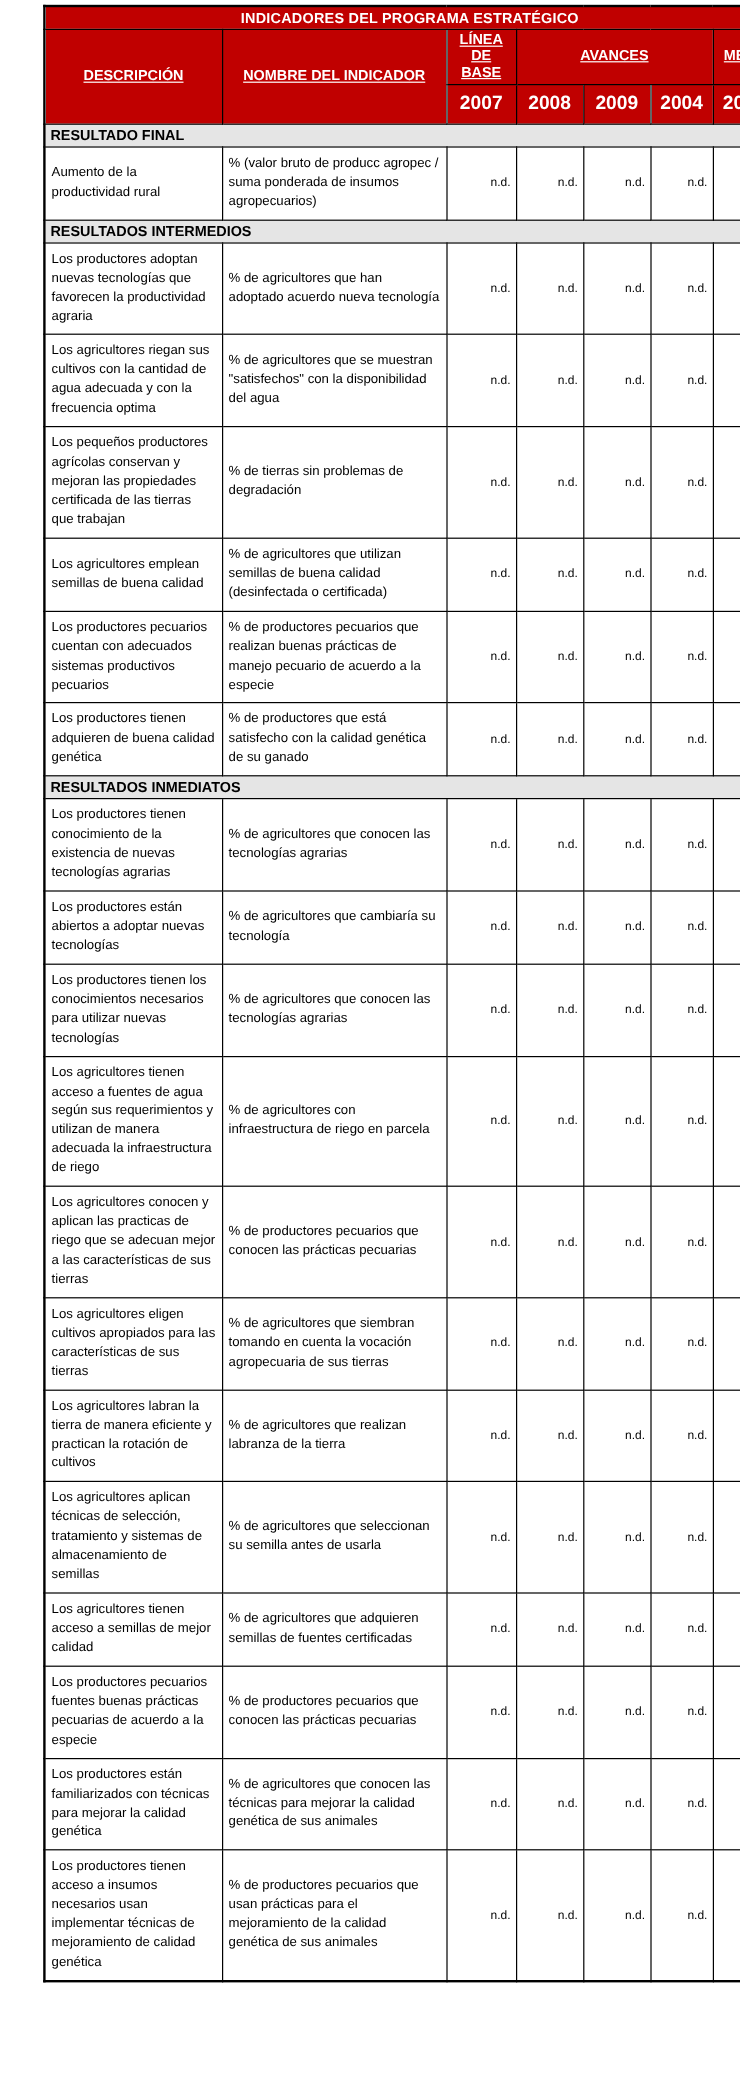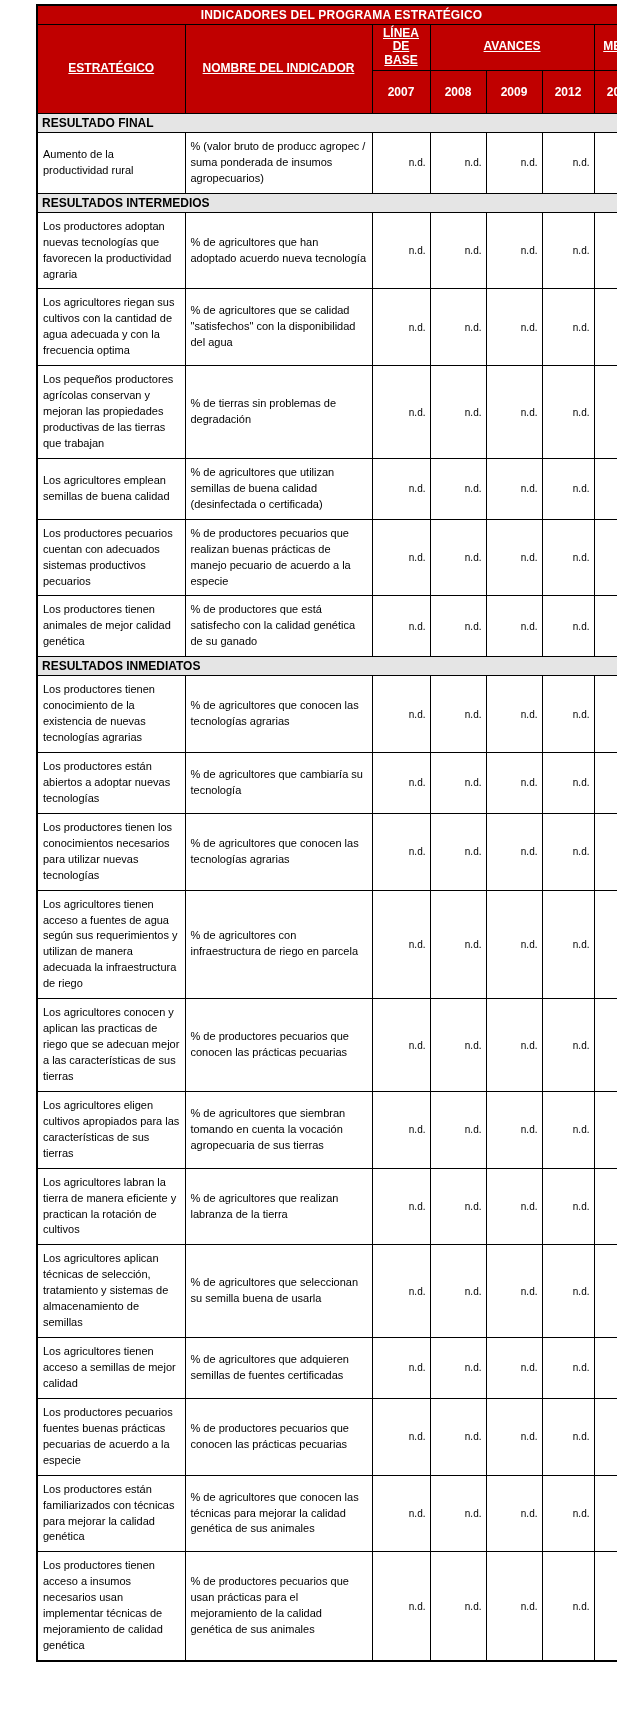--- a/index.html
+++ b/index.html
@@ -42,22 +42,22 @@
     letter-spacing: 0.2px;
   }
   tr.main-header th {
     font-size: 12px;
     height: 36px;
     padding: 2px 3px;
     line-height: 1.15;
     text-decoration: underline;
   }
   tr.years-row th {
-    font-size: 12px;
-    height: 43px;
+    font-size: 16px;
+    height: 33px;
     padding: 1px 2px;
   }
   
   tr.section-row td {
     font-weight: bold;
     font-size: 12px;
     padding: 2px 4px;
     height: 15px;
     background: #e5e5e5;
     text-align: left;
@@ -92,32 +92,32 @@
       <col style="width:56px">
       <col style="width:56px">
       <col style="width:52px">
       <col style="width:52px">
     </colgroup>
     <thead>
       <tr>
         <th class="title-cell" colspan="7">INDICADORES DEL PROGRAMA ESTRATÉGICO</th>
       </tr>
       <tr class="main-header">
-        <th rowspan="2">ESTRATÉGICO</th>
+        <th rowspan="2">DESCRIPCIÓN</th>
         <th rowspan="2">NOMBRE DEL INDICADOR</th>
         <th style="white-space:pre-line">LÍNEA
 DE BASE</th>
         <th colspan="3">AVANCES</th>
         <th>META</th>
       </tr>
       <tr class="years-row">
         <th>2007</th>
         <th>2008</th>
         <th>2009</th>
-        <th>2012</th>
+        <th>2004</th>
         <th>2011</th>
       </tr>
     </thead>
     <tbody id="table-body">
   <tr class="section-row">
     <td colspan="7">RESULTADO FINAL</td>
   </tr>
 
   <tr class="data-row">
     <td class="desc-cell">Aumento de la productividad rural</td>
@@ -138,30 +138,30 @@
     <td class="ind-cell">% de agricultores que han adoptado acuerdo nueva tecnología</td>
     <td class="val-cell">n.d.</td>
     <td class="val-cell">n.d.</td>
     <td class="val-cell">n.d.</td>
     <td class="val-cell">n.d.</td>
     <td class="val-cell">n.d.</td>
   </tr>
 
   <tr class="data-row">
     <td class="desc-cell">Los agricultores riegan sus cultivos con la cantidad de agua adecuada y con la frecuencia optima</td>
-    <td class="ind-cell">% de agricultores que se calidad "satisfechos" con la disponibilidad del agua</td>
-    <td class="val-cell">n.d.</td>
-    <td class="val-cell">n.d.</td>
-    <td class="val-cell">n.d.</td>
-    <td class="val-cell">n.d.</td>
-    <td class="val-cell">n.d.</td>
-  </tr>
-
-  <tr class="data-row">
-    <td class="desc-cell">Los pequeños productores agrícolas conservan y mejoran las propiedades productivas de las tierras que trabajan</td>
+    <td class="ind-cell">% de agricultores que se muestran "satisfechos" con la disponibilidad del agua</td>
+    <td class="val-cell">n.d.</td>
+    <td class="val-cell">n.d.</td>
+    <td class="val-cell">n.d.</td>
+    <td class="val-cell">n.d.</td>
+    <td class="val-cell">n.d.</td>
+  </tr>
+
+  <tr class="data-row">
+    <td class="desc-cell">Los pequeños productores agrícolas conservan y mejoran las propiedades certificada de las tierras que trabajan</td>
     <td class="ind-cell">% de tierras sin problemas de degradación</td>
     <td class="val-cell">n.d.</td>
     <td class="val-cell">n.d.</td>
     <td class="val-cell">n.d.</td>
     <td class="val-cell">n.d.</td>
     <td class="val-cell">n.d.</td>
   </tr>
 
   <tr class="data-row">
     <td class="desc-cell">Los agricultores emplean semillas de buena calidad</td>
@@ -177,21 +177,21 @@
     <td class="desc-cell">Los productores pecuarios cuentan con adecuados sistemas productivos pecuarios</td>
     <td class="ind-cell">% de productores pecuarios que realizan buenas prácticas de manejo pecuario de acuerdo a la especie</td>
     <td class="val-cell">n.d.</td>
     <td class="val-cell">n.d.</td>
     <td class="val-cell">n.d.</td>
     <td class="val-cell">n.d.</td>
     <td class="val-cell">n.d.</td>
   </tr>
 
   <tr class="data-row">
-    <td class="desc-cell">Los productores tienen animales de mejor calidad genética</td>
+    <td class="desc-cell">Los productores tienen adquieren de buena calidad genética</td>
     <td class="ind-cell">% de productores que está satisfecho con la calidad genética de su ganado</td>
     <td class="val-cell">n.d.</td>
     <td class="val-cell">n.d.</td>
     <td class="val-cell">n.d.</td>
     <td class="val-cell">n.d.</td>
     <td class="val-cell">n.d.</td>
   </tr>
 
   <tr class="section-row">
     <td colspan="7">RESULTADOS INMEDIATOS</td>
@@ -262,21 +262,21 @@
     <td class="ind-cell">% de agricultores que realizan labranza de la tierra</td>
     <td class="val-cell">n.d.</td>
     <td class="val-cell">n.d.</td>
     <td class="val-cell">n.d.</td>
     <td class="val-cell">n.d.</td>
     <td class="val-cell">n.d.</td>
   </tr>
 
   <tr class="data-row">
     <td class="desc-cell">Los agricultores aplican técnicas de selección, tratamiento y sistemas de almacenamiento de semillas</td>
-    <td class="ind-cell">% de agricultores que seleccionan su semilla buena de usarla</td>
+    <td class="ind-cell">% de agricultores que seleccionan su semilla antes de usarla</td>
     <td class="val-cell">n.d.</td>
     <td class="val-cell">n.d.</td>
     <td class="val-cell">n.d.</td>
     <td class="val-cell">n.d.</td>
     <td class="val-cell">n.d.</td>
   </tr>
 
   <tr class="data-row">
     <td class="desc-cell">Los agricultores tienen acceso a semillas de mejor calidad</td>
     <td class="ind-cell">% de agricultores que adquieren semillas de fuentes certificadas</td>

